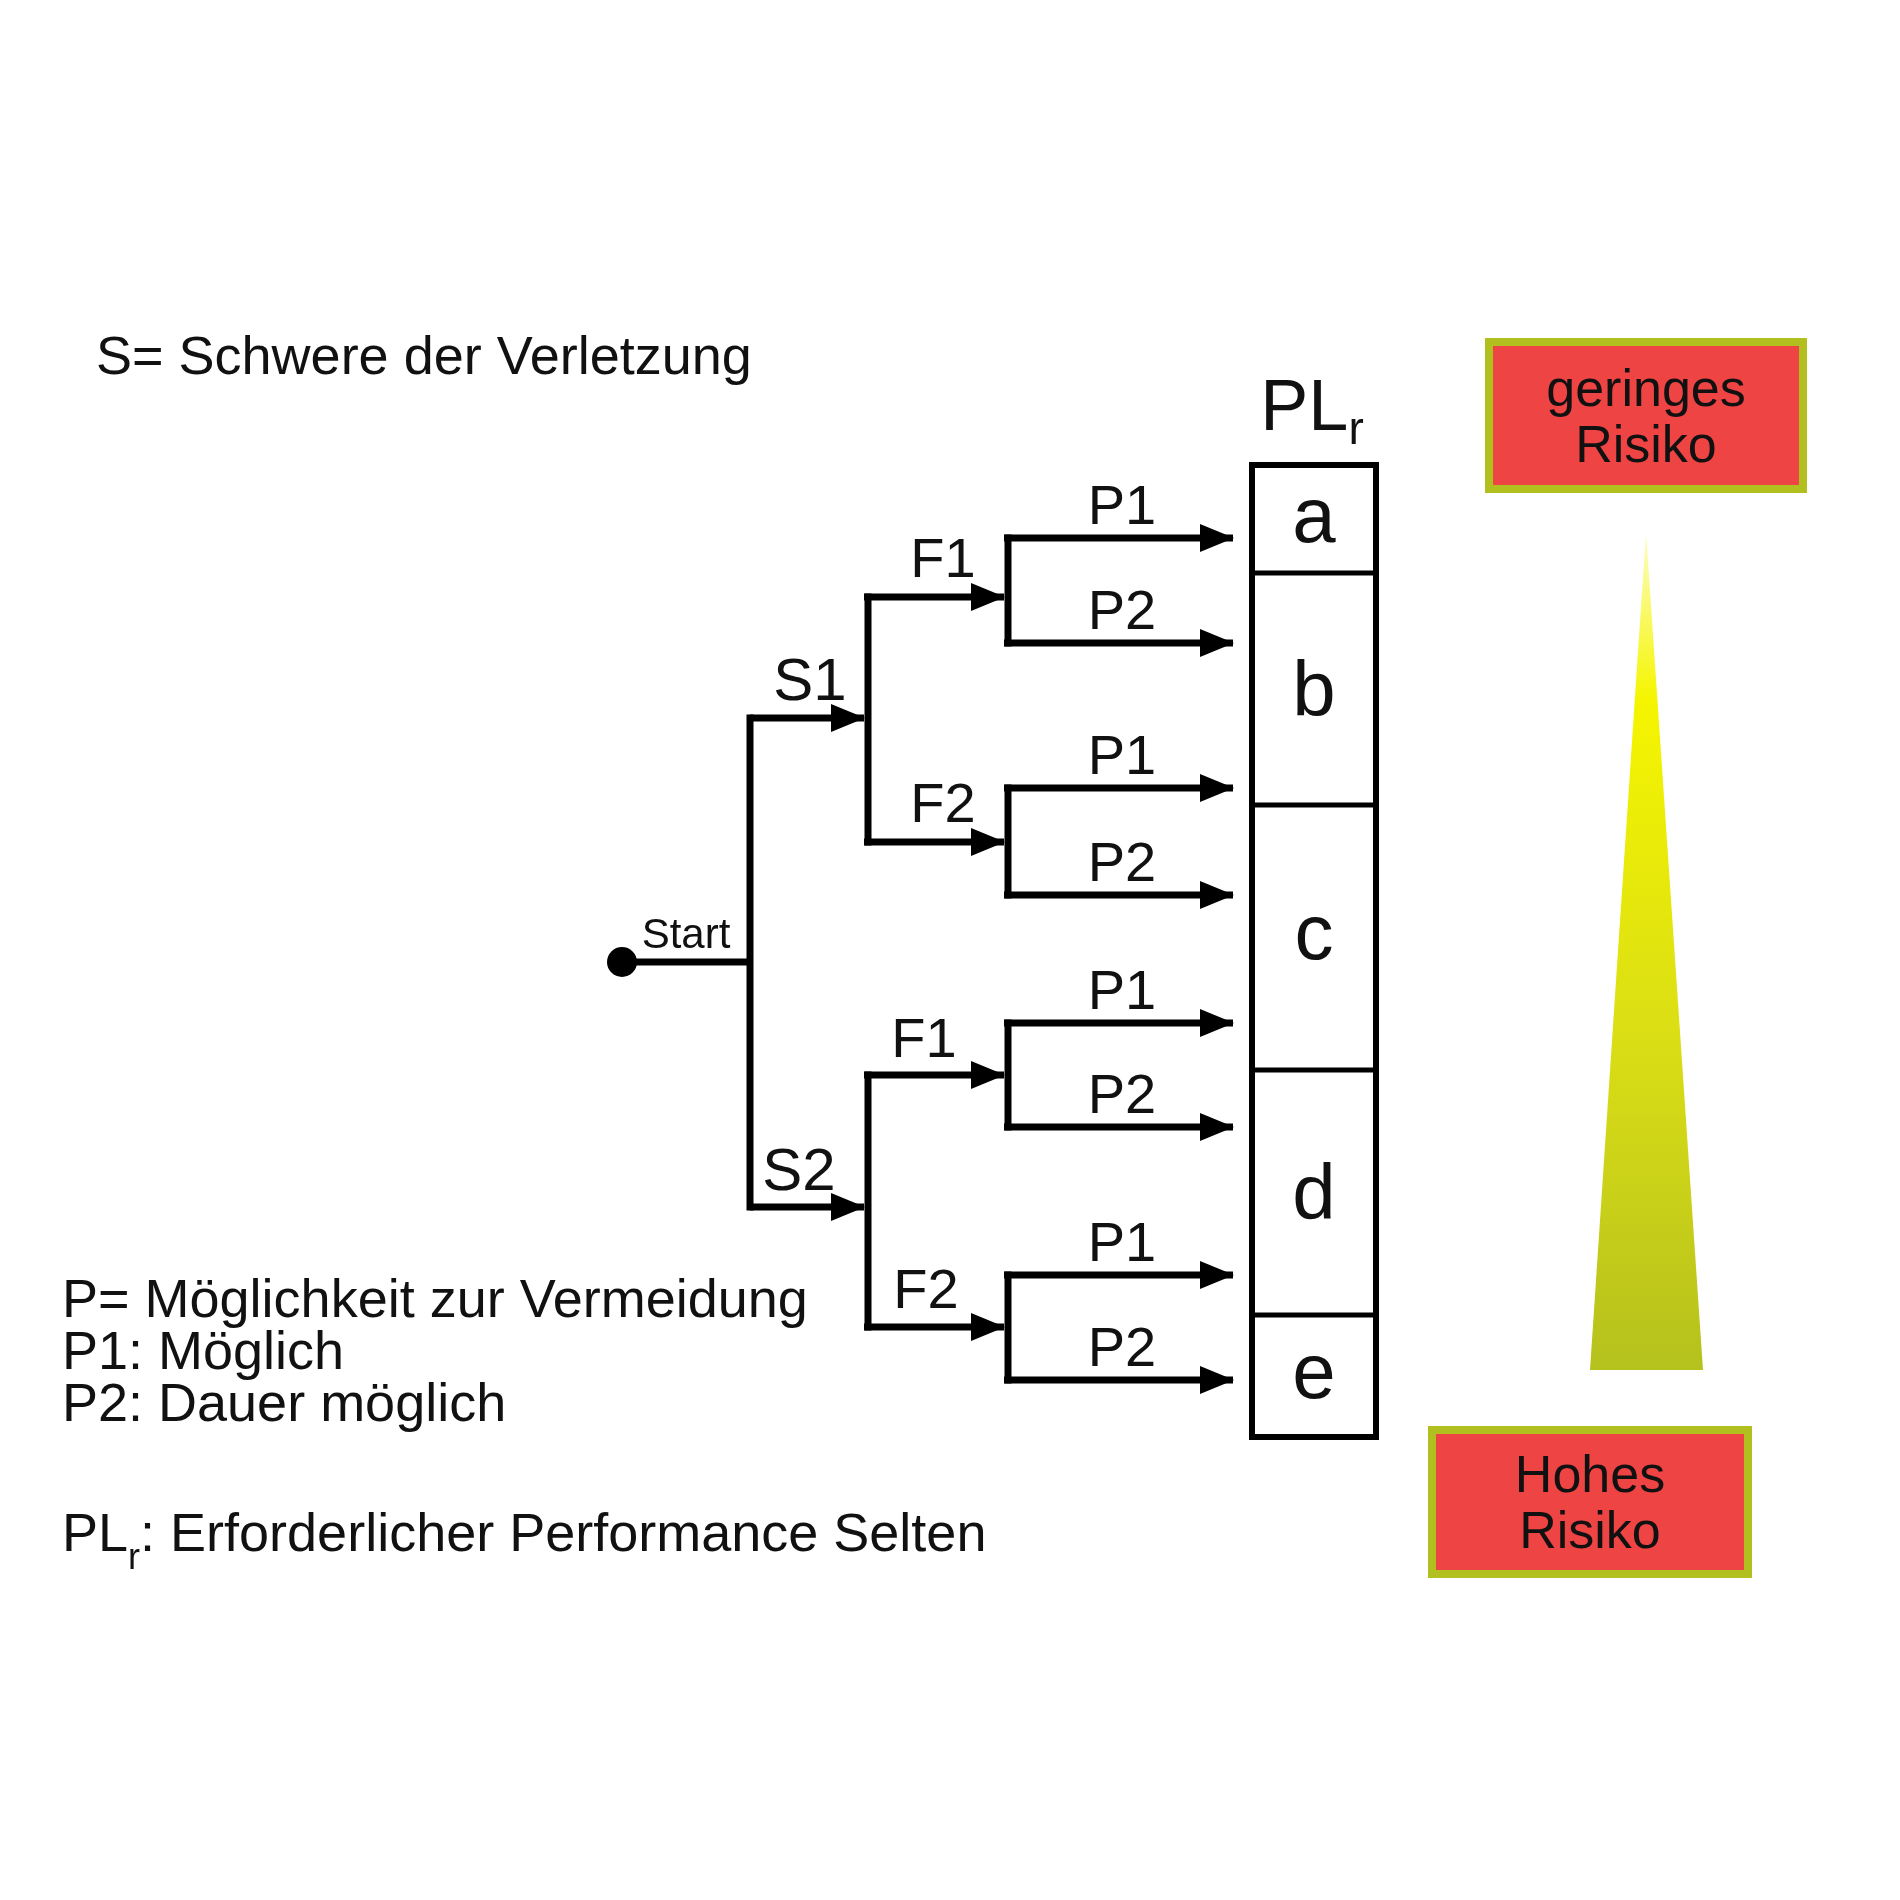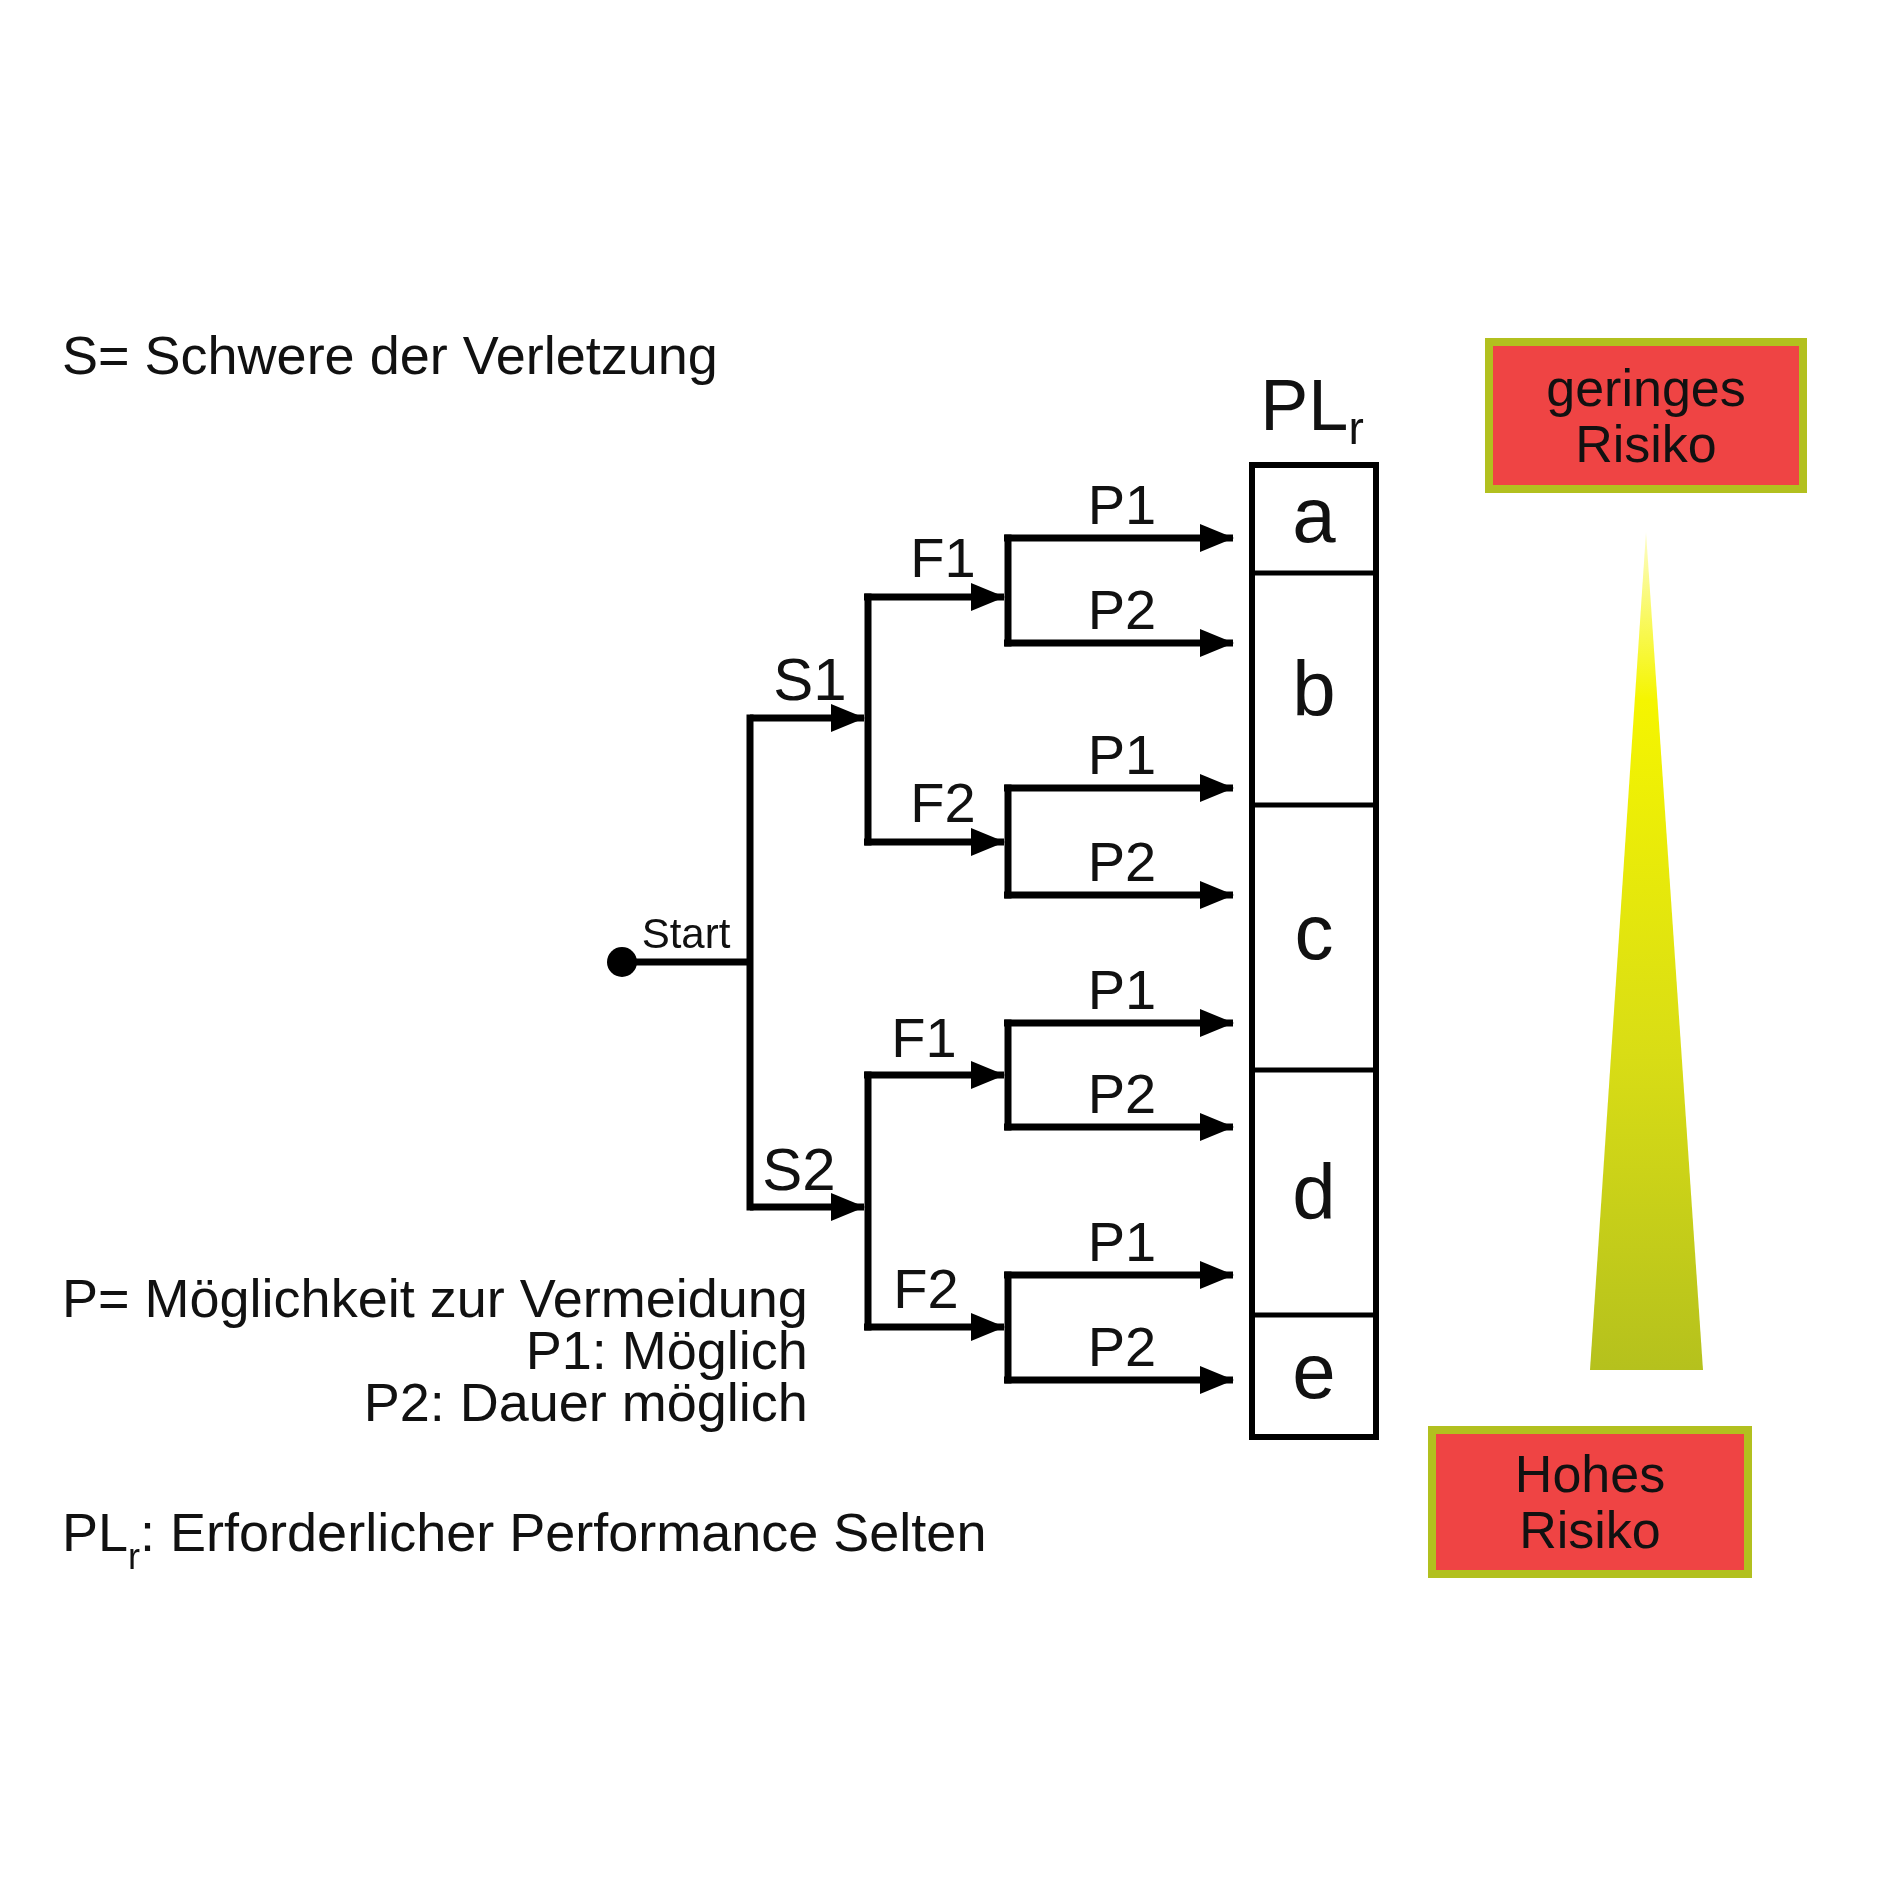--- a/index.html
+++ b/index.html
@@ -14,23 +14,23 @@
   .legend-block{
     position:absolute;
     left:62px;
     font-size:54px;
     line-height:52px;
     font-weight:300;
     letter-spacing:0px;
     color:#111111;
     white-space:nowrap;
   }
-  .legend-s{top:329px;}
+  .legend-s{top:329px;margin-left:34px;}
   .legend-f{top:596px;}
-  .legend-p{top:1272px;text-align:right;}
+  .legend-p{top:1272px;}
   .plr-note{top:1506px;}
   .plr-note sub{
     font-size:36px;
     position:relative;
     top:6px;
     line-height:0;
   }
   svg.diagram{position:absolute;left:0;top:0;}
   svg.diagram text{
     font-family:"Liberation Sans","DejaVu Sans",sans-serif;

